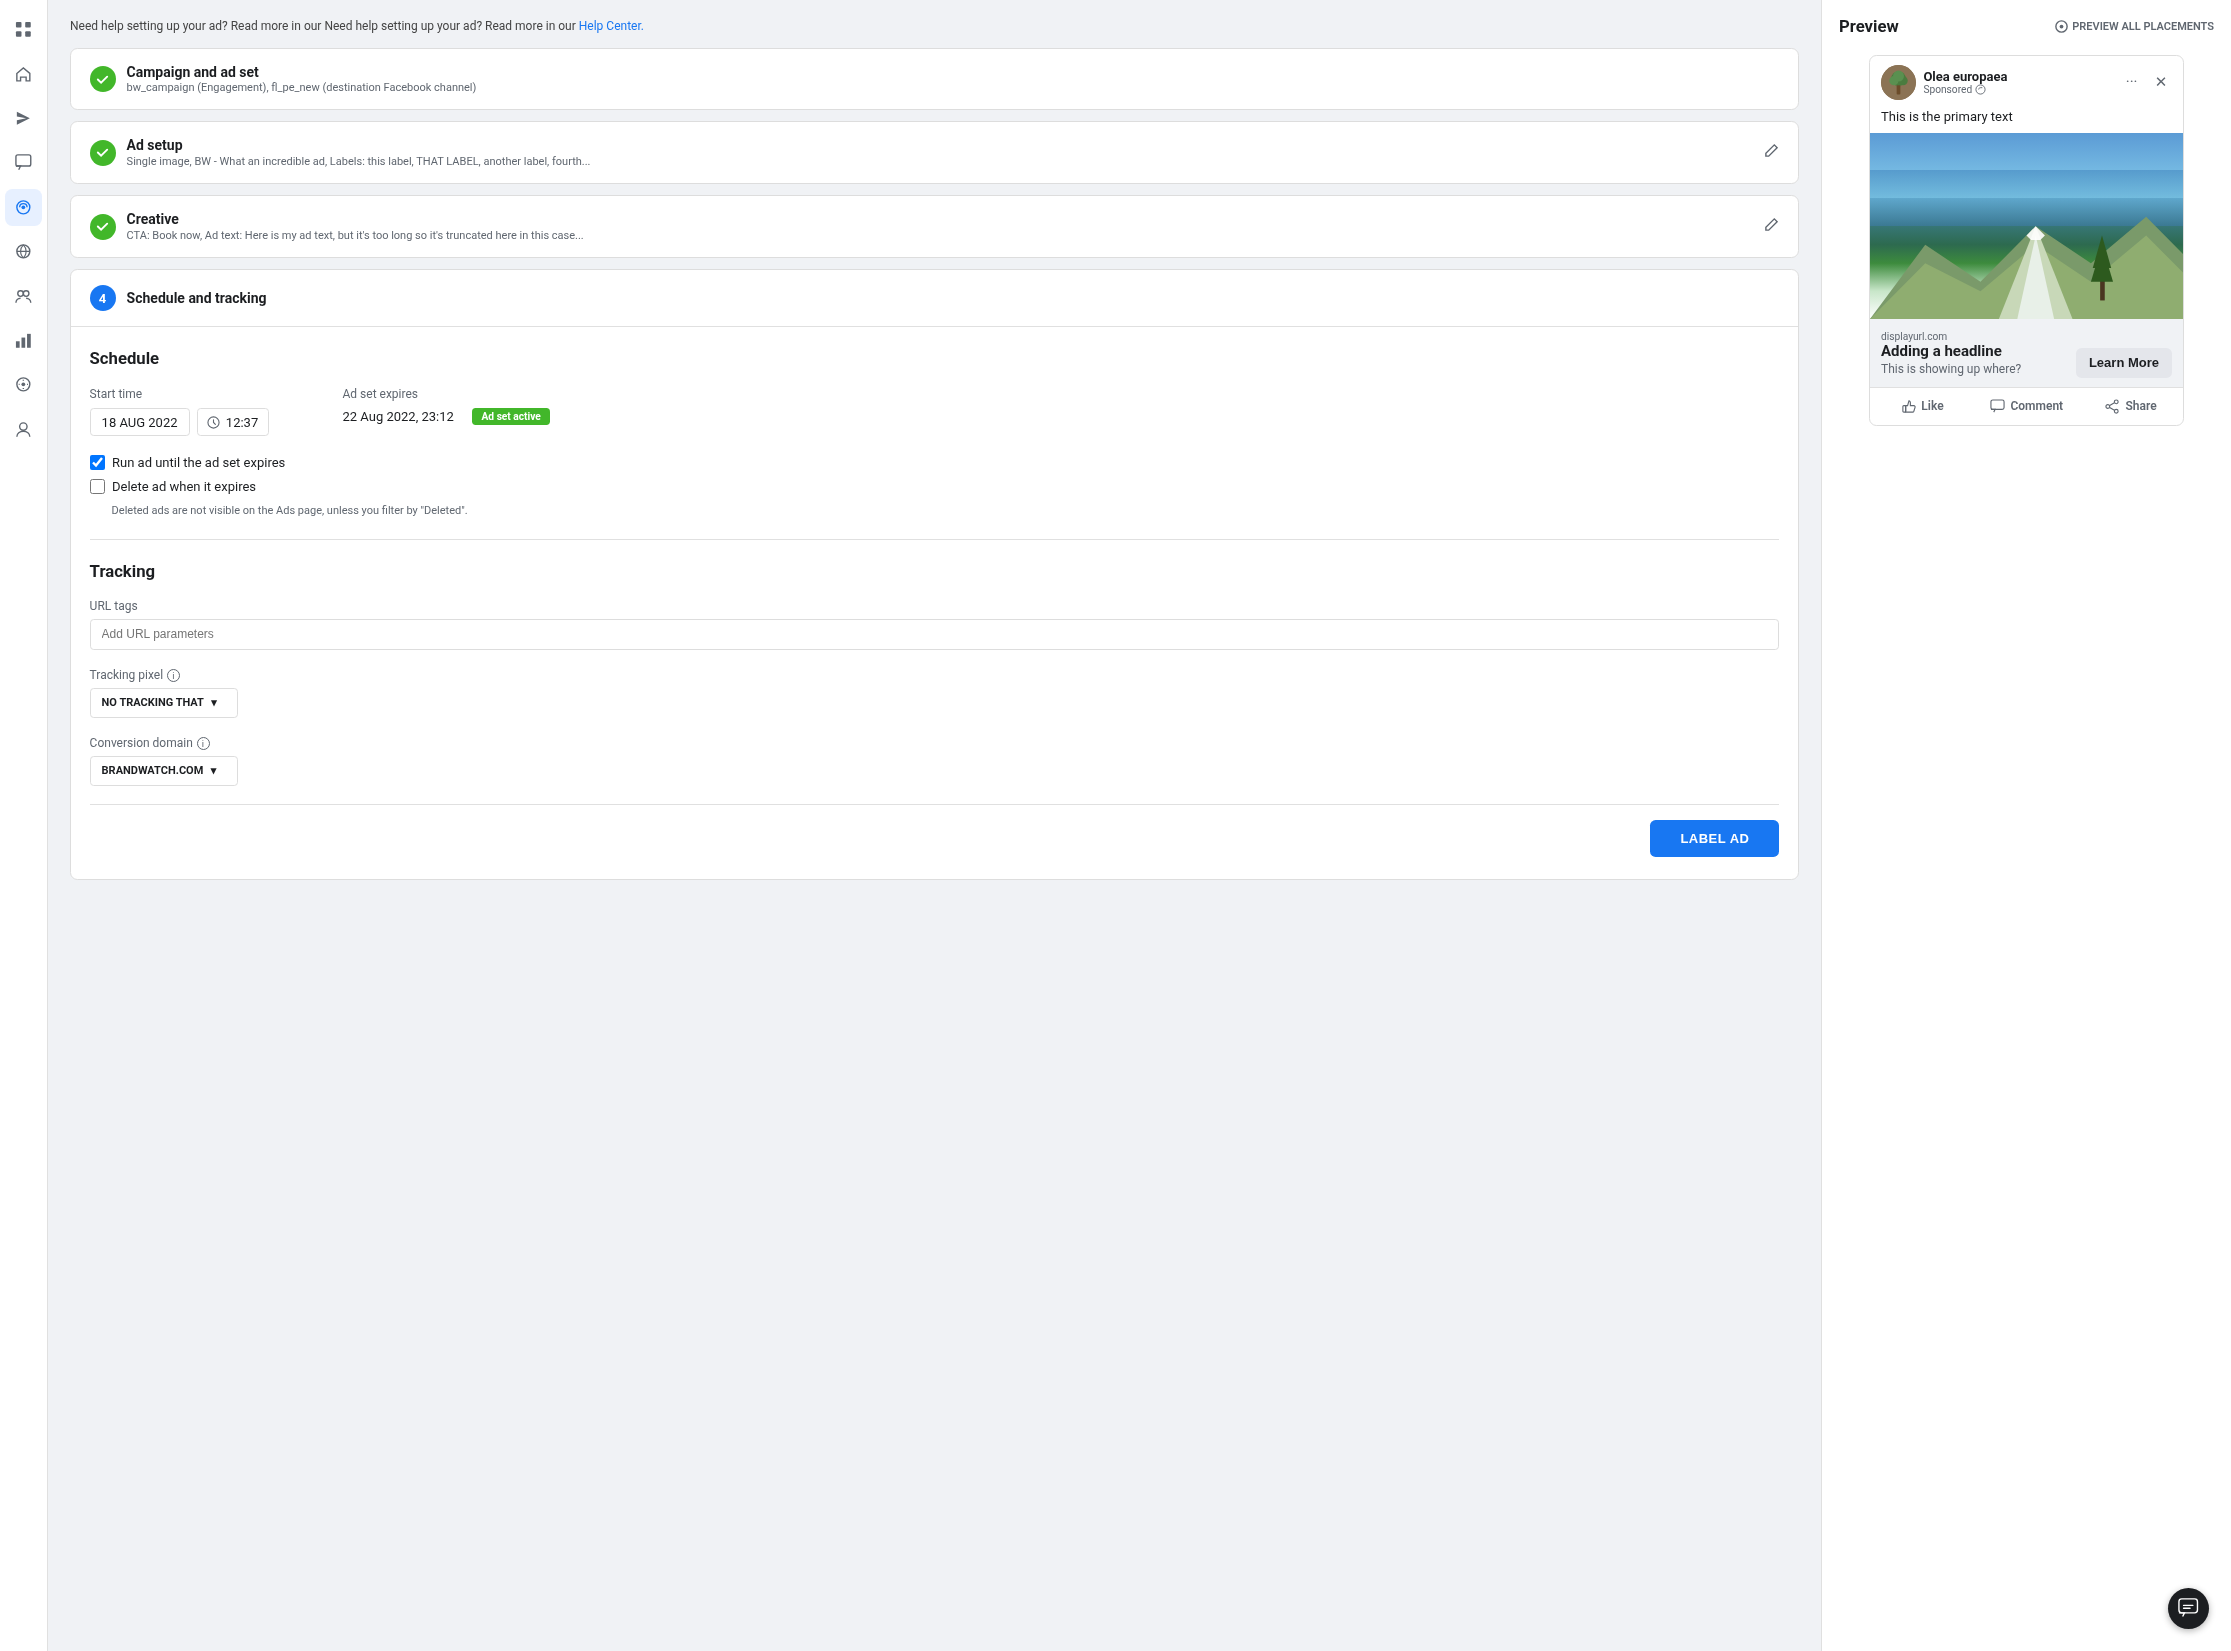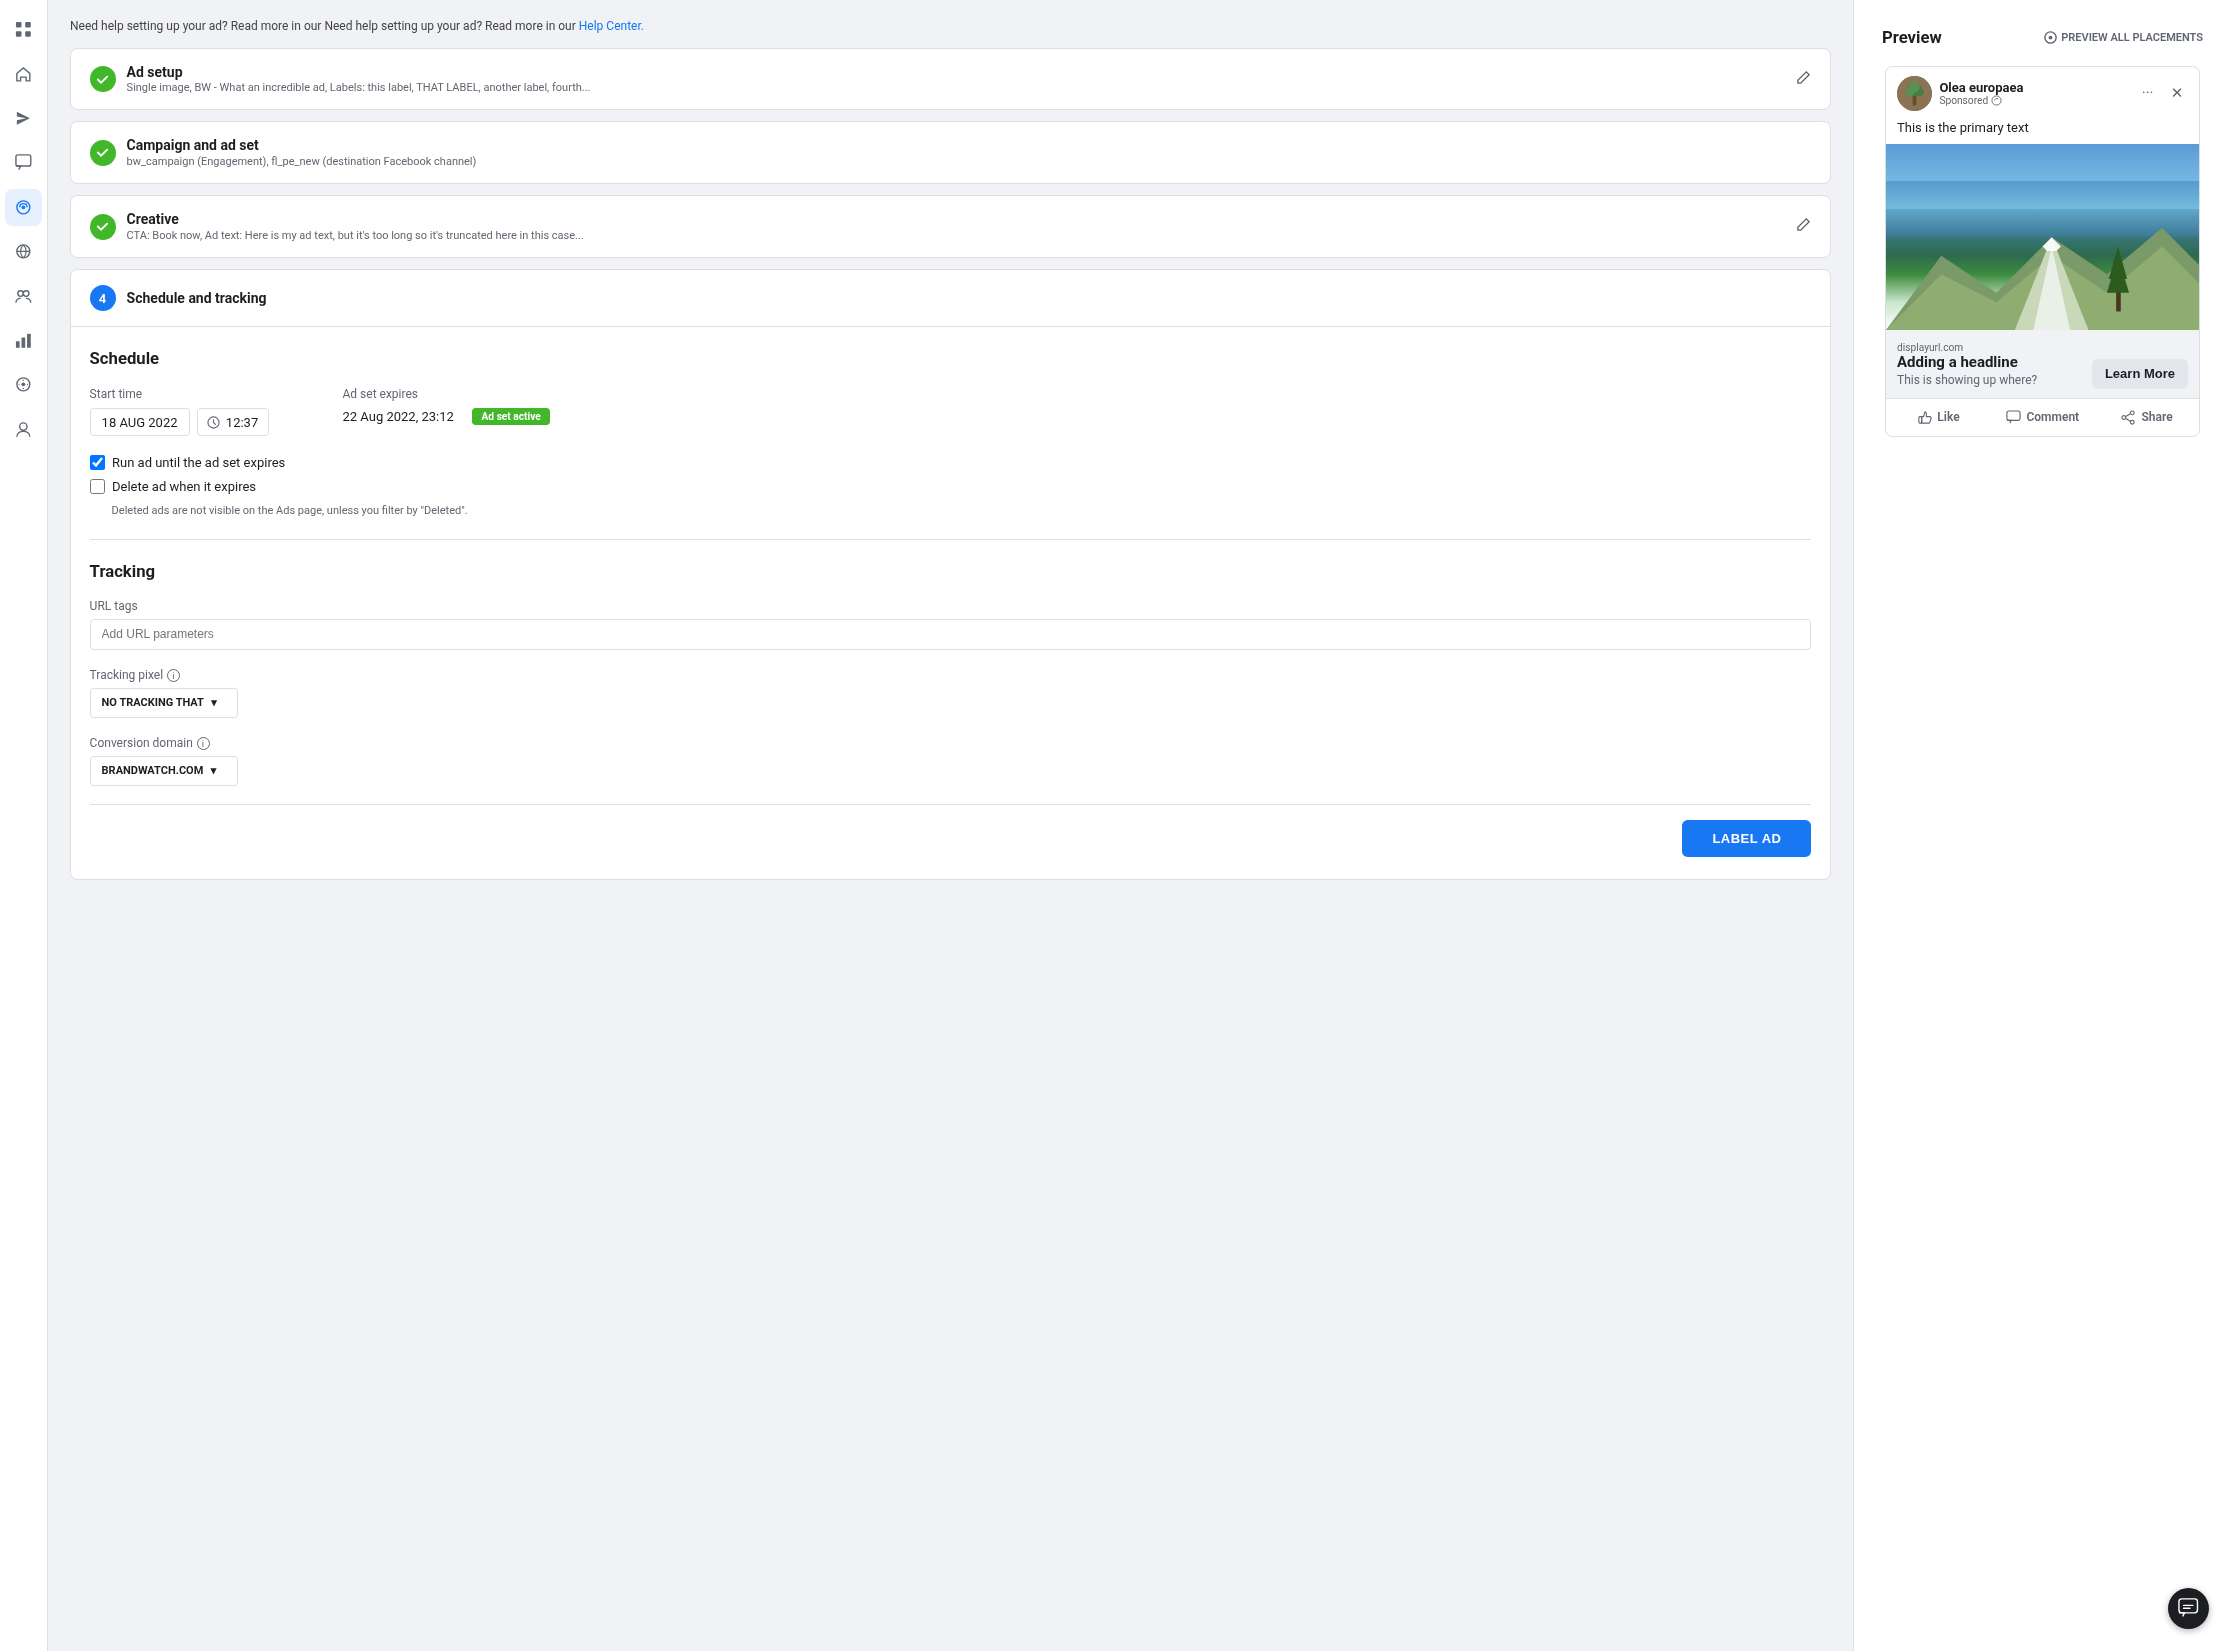--- a/index.html
+++ b/index.html
@@ -277,25 +277,25 @@
       font-weight: 700;
       padding: 11px 30px;
       border: none;
       border-radius: 5.6px;
       cursor: pointer;
       letter-spacing: 0.5px;
     }
 
     
     .preview-panel {
-      width: 378px;
+      width: 410px;
       flex-shrink: 0;
       background: #fff;
       border-left: 0.9px solid #e0e0e0;
-      padding: 28px;
+      padding: 17px;
       overflow-y: auto;
     }
 
     .preview-header {
       display: flex;
       align-items: center;
       justify-content: space-between;
       margin-bottom: 18.6px;
     }
 
@@ -550,41 +550,41 @@
   </div>
 
   <div class="card">
     <div class="section-header">
       <div class="check-circle">
         <svg viewBox="0 0 16 16" fill="none">
             <path d="M3 8L6.5 11.5L13 5" stroke="white" stroke-width="2" stroke-linecap="round"></path>
           </svg>
       </div>
       <div class="section-title-block">
-        <h3>Ad setup</h3>
-        <p>Single image, BW - What an incredible ad, Labels: this label, THAT LABEL, another label, fourth...</p>
-      </div>
-      <div class="edit-icon">
-        <svg width="15" height="15" viewBox="0 0 16 16" fill="none">
-            <path d="M11 2L14 5L5 14H2V11L11 2Z" stroke="#606770" stroke-width="1.5" fill="none"></path>
-          </svg>
+        <h3>Campaign and ad set</h3>
+        <p>bw_campaign (Engagement), fl_pe_new (destination Facebook channel)</p>
       </div>
     </div>
   </div>
 
   <div class="card">
     <div class="section-header">
       <div class="check-circle">
         <svg viewBox="0 0 16 16" fill="none">
             <path d="M3 8L6.5 11.5L13 5" stroke="white" stroke-width="2" stroke-linecap="round"></path>
           </svg>
       </div>
       <div class="section-title-block">
-        <h3>Campaign and ad set</h3>
-        <p>bw_campaign (Engagement), fl_pe_new (destination Facebook channel)</p>
+        <h3>Ad setup</h3>
+        <p>Single image, BW - What an incredible ad, Labels: this label, THAT LABEL, another label, fourth...</p>
+      </div>
+      <div class="edit-icon">
+        <svg width="15" height="15" viewBox="0 0 16 16" fill="none">
+            <path d="M11 2L14 5L5 14H2V11L11 2Z" stroke="#606770" stroke-width="1.5" fill="none"></path>
+          </svg>
       </div>
     </div>
   </div>
 
   <div class="card">
     <div class="section-header">
       <div class="check-circle">
         <svg viewBox="0 0 16 16" fill="none">
             <path d="M3 8L6.5 11.5L13 5" stroke="white" stroke-width="2" stroke-linecap="round"></path>
           </svg>

